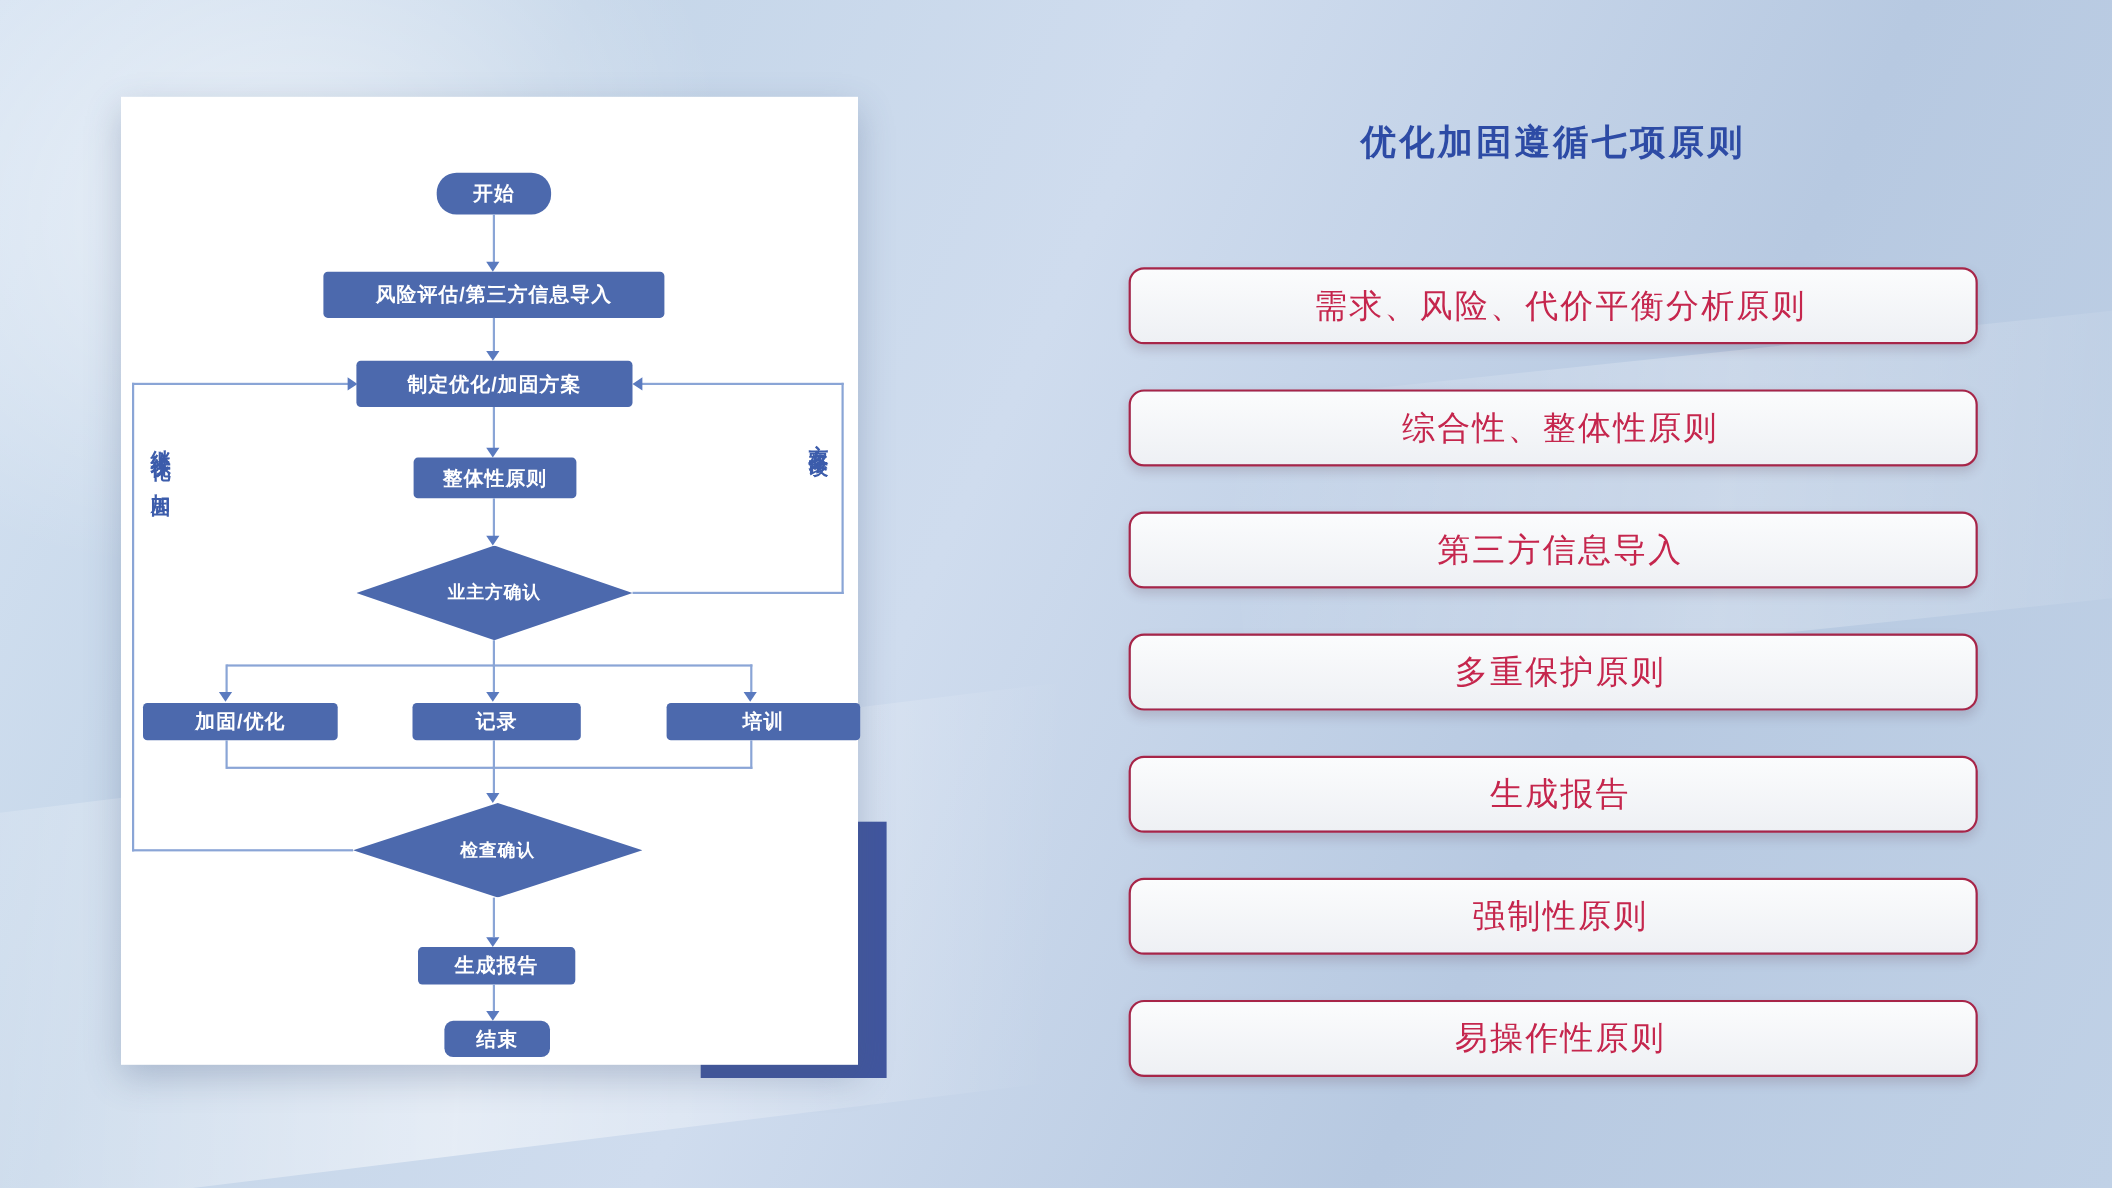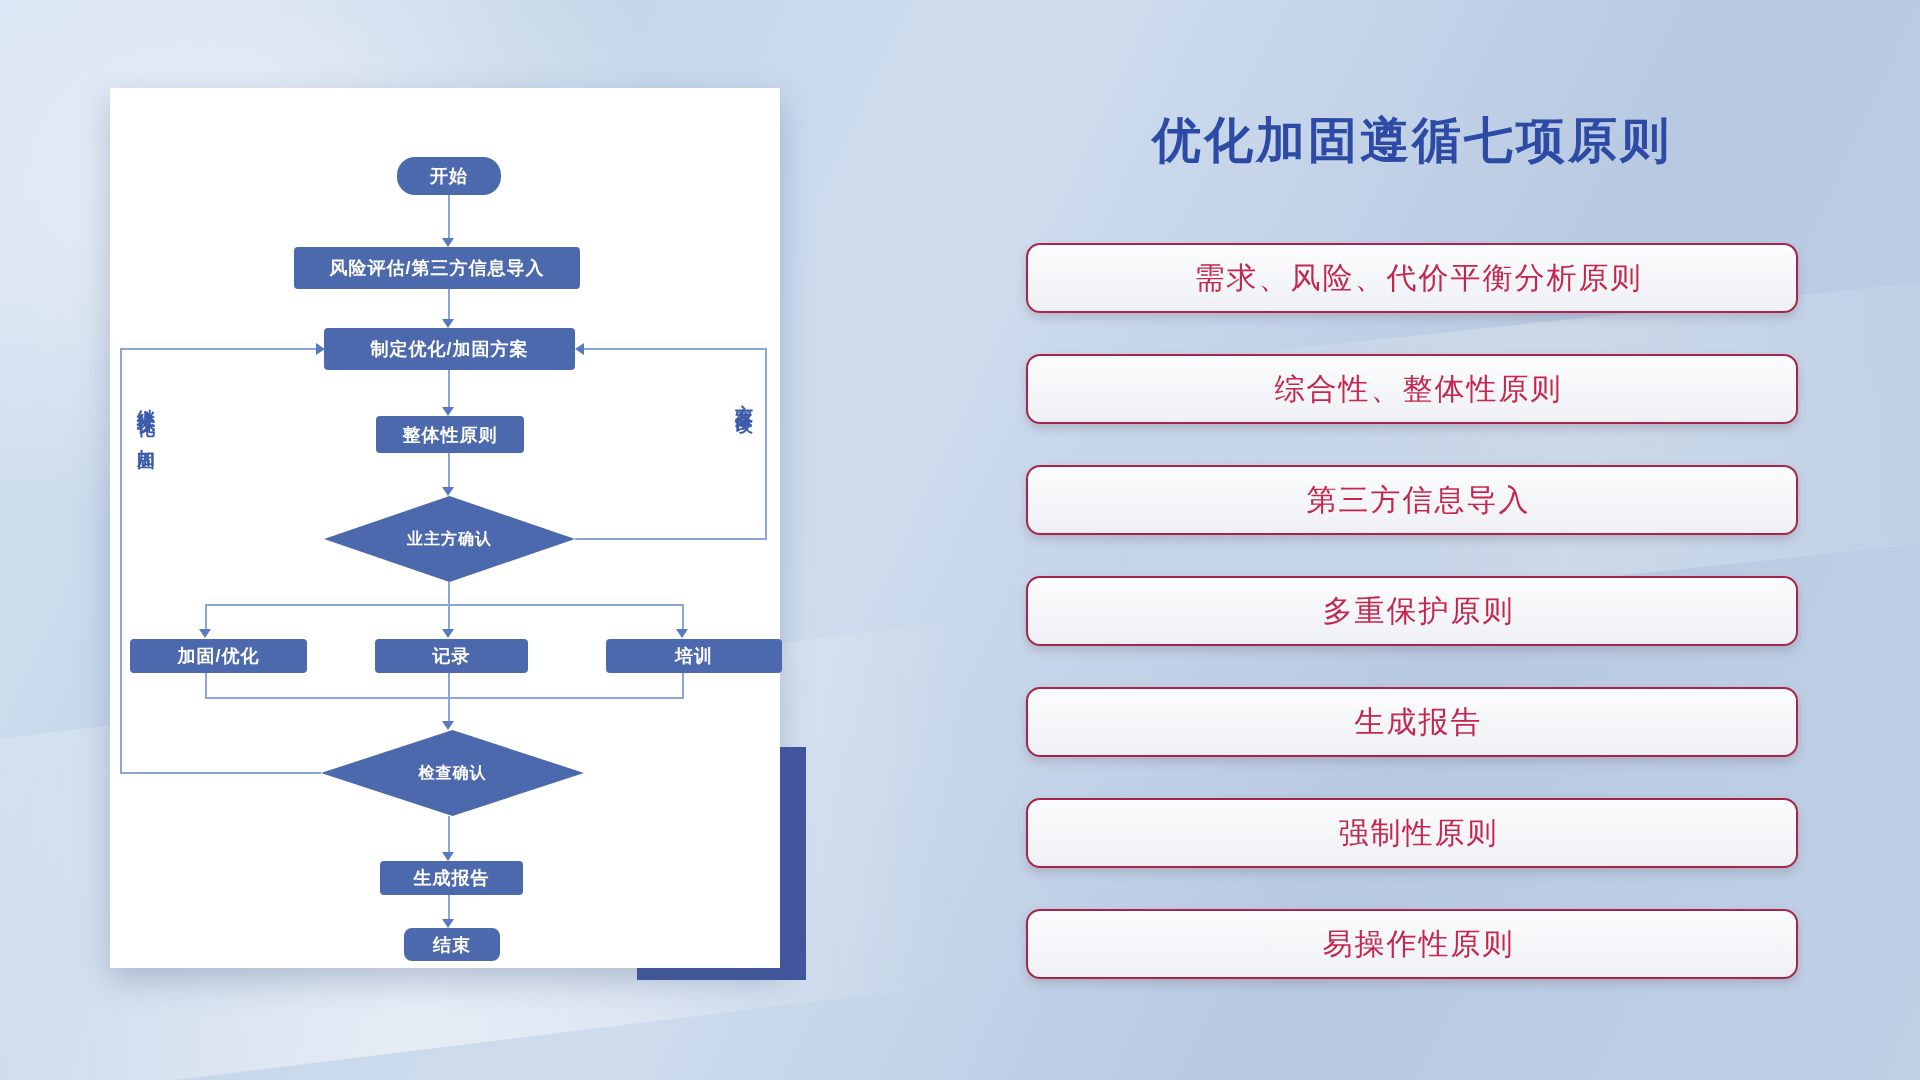--- a/index.html
+++ b/index.html
@@ -69,21 +69,21 @@
     position: absolute;
     writing-mode: vertical-rl; text-orientation: upright;
     color: #3c5cab; font-size: 18px; font-weight: 600; letter-spacing: 4px;
     white-space: nowrap;
   }
 
   
   .panel-title {
     position: absolute; left: 1026px; top: 108px; width: 772px;
     text-align: center;
-    font-size: 49px; font-weight: 700; letter-spacing: 3px;
+    font-size: 32px; font-weight: 700; letter-spacing: 3px;
     color: #2d4ba5;
     z-index: 2;
   }
   .pills {
     position: absolute; left: 1026px; top: 243px; width: 772px;
     display: flex; flex-direction: column; gap: 41px;
     z-index: 2;
   }
   .pill {
     height: 70px;
@@ -106,21 +106,21 @@
   <div class="streak streak-1"></div>
   <div class="streak streak-2"></div>
   <div class="streak streak-3"></div>
 
   <div class="block-shadow"></div>
 
   <div class="card">
 
     <div class="node pill-end" style="left:287px; top:69px; width:104px; height:38px;border-radius:18px;">开始</div>
 
-    <div class="node" style="left:184px; top:159px; width:286px; height:42px;">风险评估/第三方信息导入</div>
+    <div class="node" style="left:184px; top:159px; width:310px; height:42px;">风险评估/第三方信息导入</div>
 
     <div class="node" style="left:214px; top:240px; width:251px; height:42px;">制定优化/加固方案</div>
 
     <div class="node" style="left:266px; top:328px; width:148px; height:37px;">整体性原则</div>
 
     <div class="diamond" style="left:214px; top:408px; width:251px; height:86px;">业主方确认</div>
 
     <div class="node" style="left:20px; top:551px; width:177px; height:34px;">加固/优化</div>
 
     <div class="node" style="left:265px; top:551px; width:153px; height:34px;">记录</div>

